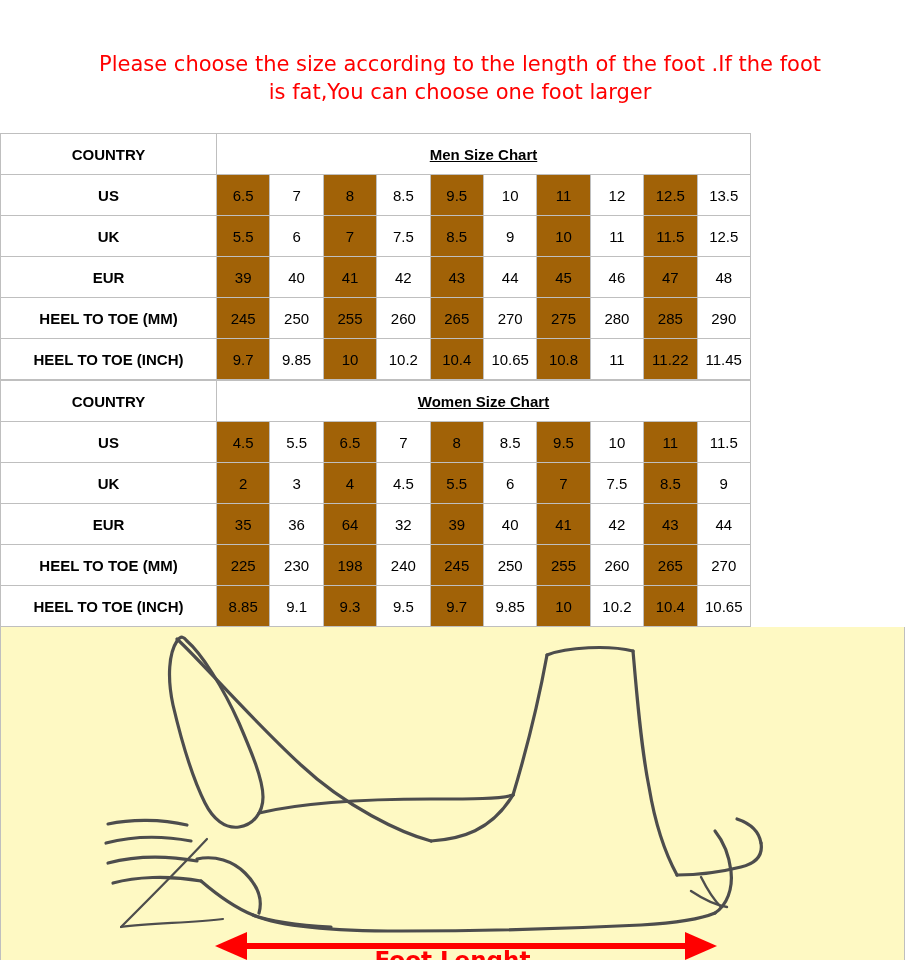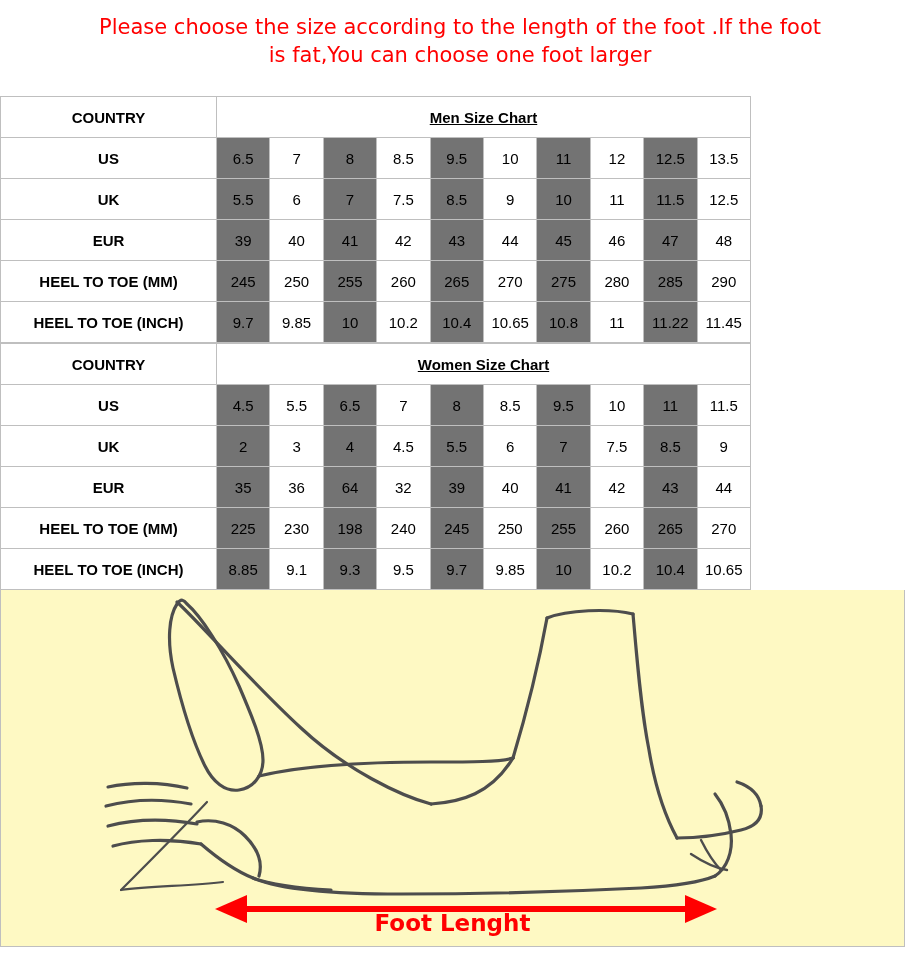--- a/index.html
+++ b/index.html
@@ -24,20 +24,21 @@
   .notice {
     color: #ff0000;
     font-size: 21px;
     line-height: 1.33;
     text-align: center;
     padding: 14px 10px 12px 25px;
     box-sizing: border-box;
     font-family: "DejaVu Sans", sans-serif;
     font-weight: 400;
     height: 96px;
+    margin-top: 37px;
   }
   .notice .line {
     display: block;
     white-space: nowrap;
   }
   .notice .line2 { }
   
   table.size-table {
     border-collapse: collapse;
     width: 751px;
@@ -63,21 +64,21 @@
   td.chart-title {
     font-weight: bold;
     font-size: 21px;
     height: 52px;
     text-decoration: underline;
   }
   td.val {
     width: 69px;
   }
   td.shaded {
-    background: #737373;
+    background: #a16207;
   }
   .row-country td { height: 52px; }
   
   .foot-area {
     position: relative;
     width: 905px;
     height: 357px;
     border-left: 1px solid #bfbfbf;
     border-right: 1px solid #bfbfbf;
     border-bottom: 1px solid #bfbfbf;

